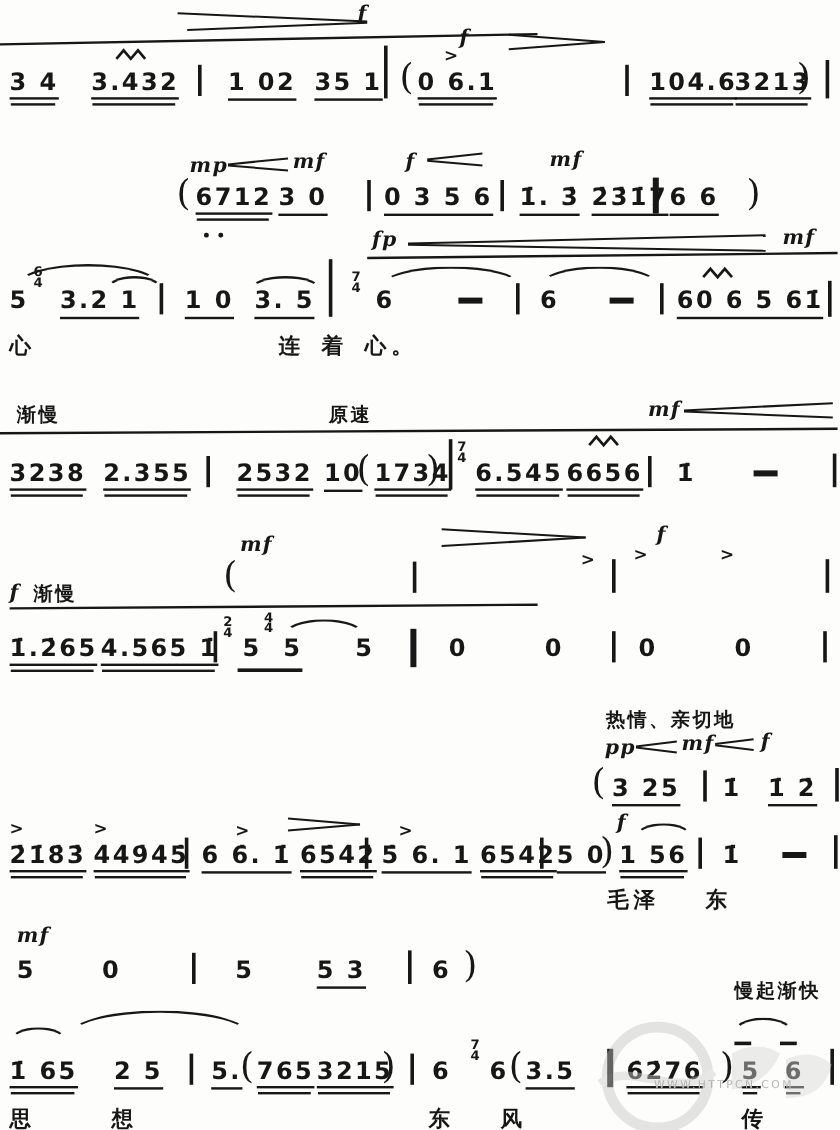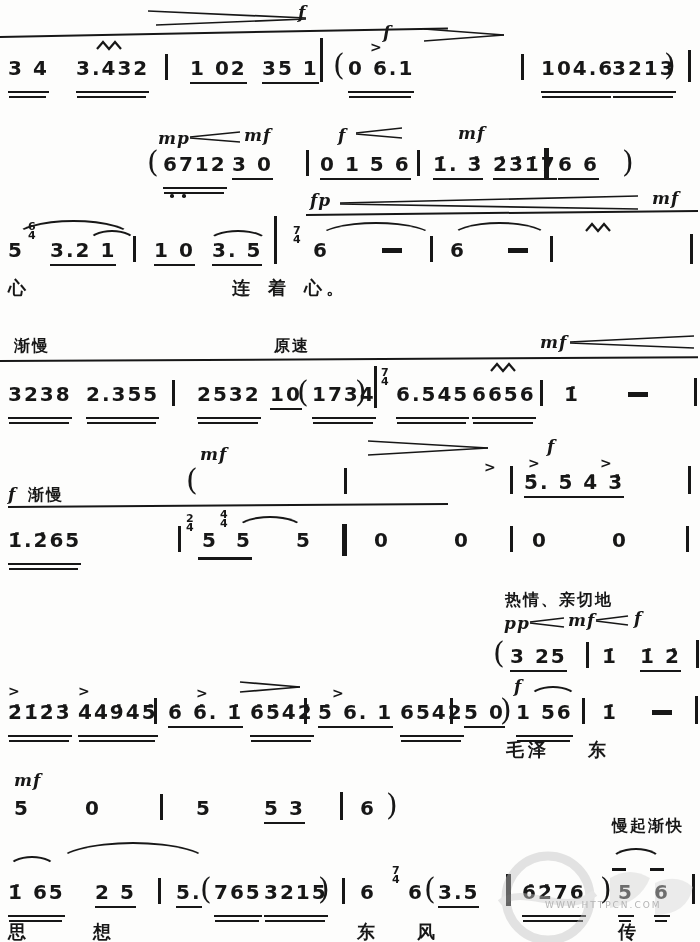--- a/index.html
+++ b/index.html
@@ -2,21 +2,21 @@
 <html><head>
 <meta charset="utf-8">
 <style>
   :root{ --ink:#171717; }
   html,body{margin:0;padding:0;background:#e8e8e8;}
   #page{position:relative;width:700px;height:942px;background:#fdfdfc;overflow:hidden;
         font-family:"DejaVu Sans",sans-serif;color:var(--ink);}
   .n{position:absolute;font-weight:700;font-size:20px;line-height:24px;letter-spacing:2px;
      white-space:pre;color:var(--ink);}
   .u1{border-bottom:2.5px solid var(--ink);padding-bottom:2px;}
-  .u2{border-bottom:2.5px solid var(--ink);padding-bottom:11px;}
+  .u2{border-bottom:2.5px solid var(--ink);padding-bottom:1px;}
   .u2::after{content:"";position:absolute;left:1px;right:3px;bottom:-7px;border-bottom:2.5px solid var(--ink);}
   .bar{position:absolute;width:2.5px;background:var(--ink);}
   .thick{width:5px;}
   .paren{position:absolute;font-family:"DejaVu Serif",serif;font-weight:400;font-size:30px;line-height:30px;}
   .dyn{position:absolute;font-family:"DejaVu Serif",serif;font-style:italic;font-weight:700;font-size:17px;letter-spacing:1px;}
   .cjk{position:absolute;font-weight:700;font-size:16px;letter-spacing:2px;}
   .lyr{position:absolute;font-weight:700;font-size:18px;letter-spacing:4px;}
   .acc{position:absolute;font-weight:700;font-size:14px;line-height:14px;}
   .frac{position:absolute;display:flex;flex-direction:column;align-items:center;
         font-weight:700;font-size:11px;line-height:9px;letter-spacing:0;}
@@ -76,21 +76,21 @@
       <line x1="0" y1="5" x2="46" y2="0"></line>
       <line x1="0" y1="6" x2="46" y2="10"></line>
     </svg>
   <span class="dyn" style="left:458px;top:123px">mf</span>
   <span class="paren" style="left:147px;top:147px">(</span>
   <span class="n u2" style="left:163px;top:152px">6712</span>
   <div class="dot" style="left:170px;top:194px"></div>
   <div class="dot" style="left:182px;top:194px"></div>
   <span class="n u1" style="left:232px;top:152px">3 0</span>
   <div class="bar" style="left:306px;top:150px;height:26px"></div>
-  <span class="n u1" style="left:320px;top:152px">0 1 5 6</span>
+  <span class="n u1" style="left:320px;top:152px">0 3 5 6</span>
   <div class="bar" style="left:417px;top:150px;height:26px"></div>
   <span class="n u1" style="left:433px;top:152px">1̇. 3̇</span>
   <span class="n u1" style="left:493px;top:152px">2̇3̇1̇7</span>
   <div class="bar thick" style="left:544px;top:148px;height:30px"></div>
   <span class="n u1" style="left:558px;top:152px">6 6</span>
   <span class="paren" style="left:622px;top:147px">)</span>
   <span class="dyn" style="left:310px;top:190px">fp</span>
   <svg class="hp" style="left:340px;top:196px" width="300" height="14">
       <line x1="0" y1="7" x2="298" y2="0"></line>
       <line x1="0" y1="8" x2="298" y2="13"></line>
@@ -119,20 +119,21 @@
   <span class="frac" style="left:293px;top:226px">
       <span>7</span>
       <span>4</span>
     </span>
   <span class="n" style="left:313px;top:238px">6</span>
   <div class="dashn" style="left:382px;top:248px">—</div>
   <div class="bar" style="left:430px;top:236px;height:26px"></div>
   <span class="n" style="left:450px;top:238px">6</span>
   <div class="dashn" style="left:508px;top:248px">—</div>
   <div class="bar" style="left:550px;top:236px;height:26px"></div>
+  <span class="n u1" style="left:564px;top:238px">60 6 5 61̇</span>
   <div class="bar" style="left:690px;top:234px;height:30px"></div>
   <span class="lyr" style="left:8px;top:276px">心</span>
   <span class="lyr" style="left:232px;top:276px">连</span>
   <span class="lyr" style="left:268px;top:276px">着</span>
   <span class="lyr" style="left:304px;top:276px">心。</span>
 
   <span class="cjk" style="left:14px;top:336px">渐慢</span>
   <span class="cjk" style="left:274px;top:336px">原速</span>
   <span class="dyn" style="left:540px;top:332px">mf</span>
   <svg class="hp" style="left:570px;top:336px" width="126" height="12">
@@ -168,27 +169,27 @@
       <line x1="0" y1="1" x2="120" y2="8"></line>
       <line x1="0" y1="15" x2="120" y2="8"></line>
     </svg>
   <span class="acc" style="left:484px;top:460px">&gt;</span>
   <span class="dyn" style="left:547px;top:436px">f</span>
   <span class="acc" style="left:528px;top:456px">&gt;</span>
   <span class="acc" style="left:600px;top:456px">&gt;</span>
   <span class="paren" style="left:186px;top:465px">(</span>
   <div class="bar" style="left:344px;top:468px;height:26px"></div>
   <div class="bar" style="left:510px;top:466px;height:28px"></div>
-  <span class="n u1" style="left:524px;top:470px">5̇. 5̇ 4̇ 3̇</span>
   <div class="bar" style="left:688px;top:466px;height:28px"></div>
 
   <span class="dyn" style="left:8px;top:484px">f</span>
   <span class="cjk" style="left:28px;top:485px">渐慢</span>
   <div class="scan" style="left:8px;top:506px;width:440px;transform:rotate(-0.4deg);transform-origin:left center;"></div>
   <span class="n u2" style="left:8px;top:528px">1̇.2̇65</span>
+  <span class="n u2" style="left:84px;top:528px">4.565 1̇</span>
   <div class="bar" style="left:178px;top:526px;height:26px"></div>
   <span class="frac" style="left:186px;top:514px">
       <span>2</span>
       <span>4</span>
     </span>
   <span class="n" style="left:202px;top:528px">5</span>
   <span class="frac" style="left:220px;top:510px">
       <span>4</span>
       <span>4</span>
     </span>
@@ -226,21 +227,21 @@
   <span class="acc" style="left:8px;top:684px">&gt;</span>
   <span class="acc" style="left:78px;top:684px">&gt;</span>
   <span class="acc" style="left:196px;top:686px">&gt;</span>
   <svg class="hp" style="left:240px;top:682px" width="62" height="10">
       <line x1="0" y1="0" x2="60" y2="5"></line>
       <line x1="0" y1="10" x2="60" y2="5"></line>
     </svg>
   <span class="acc" style="left:332px;top:686px">&gt;</span>
   <span class="dyn" style="left:514px;top:676px">f</span>
   <div class="slur" style="left:529px;top:686px;width:44px;height:10px"></div>
-  <span class="n u2" style="left:8px;top:700px">2̇1̇2̇3̇</span>
+  <span class="n u2" style="left:8px;top:700px">2̇1̇8̇3̇</span>
   <span class="n u2" style="left:78px;top:700px">4̇4̇9̇4̇5̇</span>
   <div class="bar" style="left:154px;top:698px;height:26px"></div>
   <span class="n u1" style="left:168px;top:700px">6̇ 6̇. 1̇</span>
   <span class="n u2" style="left:250px;top:700px">6̇5̇4̇2̇</span>
   <div class="bar" style="left:304px;top:698px;height:26px"></div>
   <span class="n u1" style="left:318px;top:700px">5̇ 6. 1</span>
   <span class="n u2" style="left:400px;top:700px">6542</span>
   <div class="bar" style="left:450px;top:698px;height:26px"></div>
   <span class="n u1" style="left:464px;top:700px">5 0</span>
   <span class="paren" style="left:500px;top:695px">)</span>

